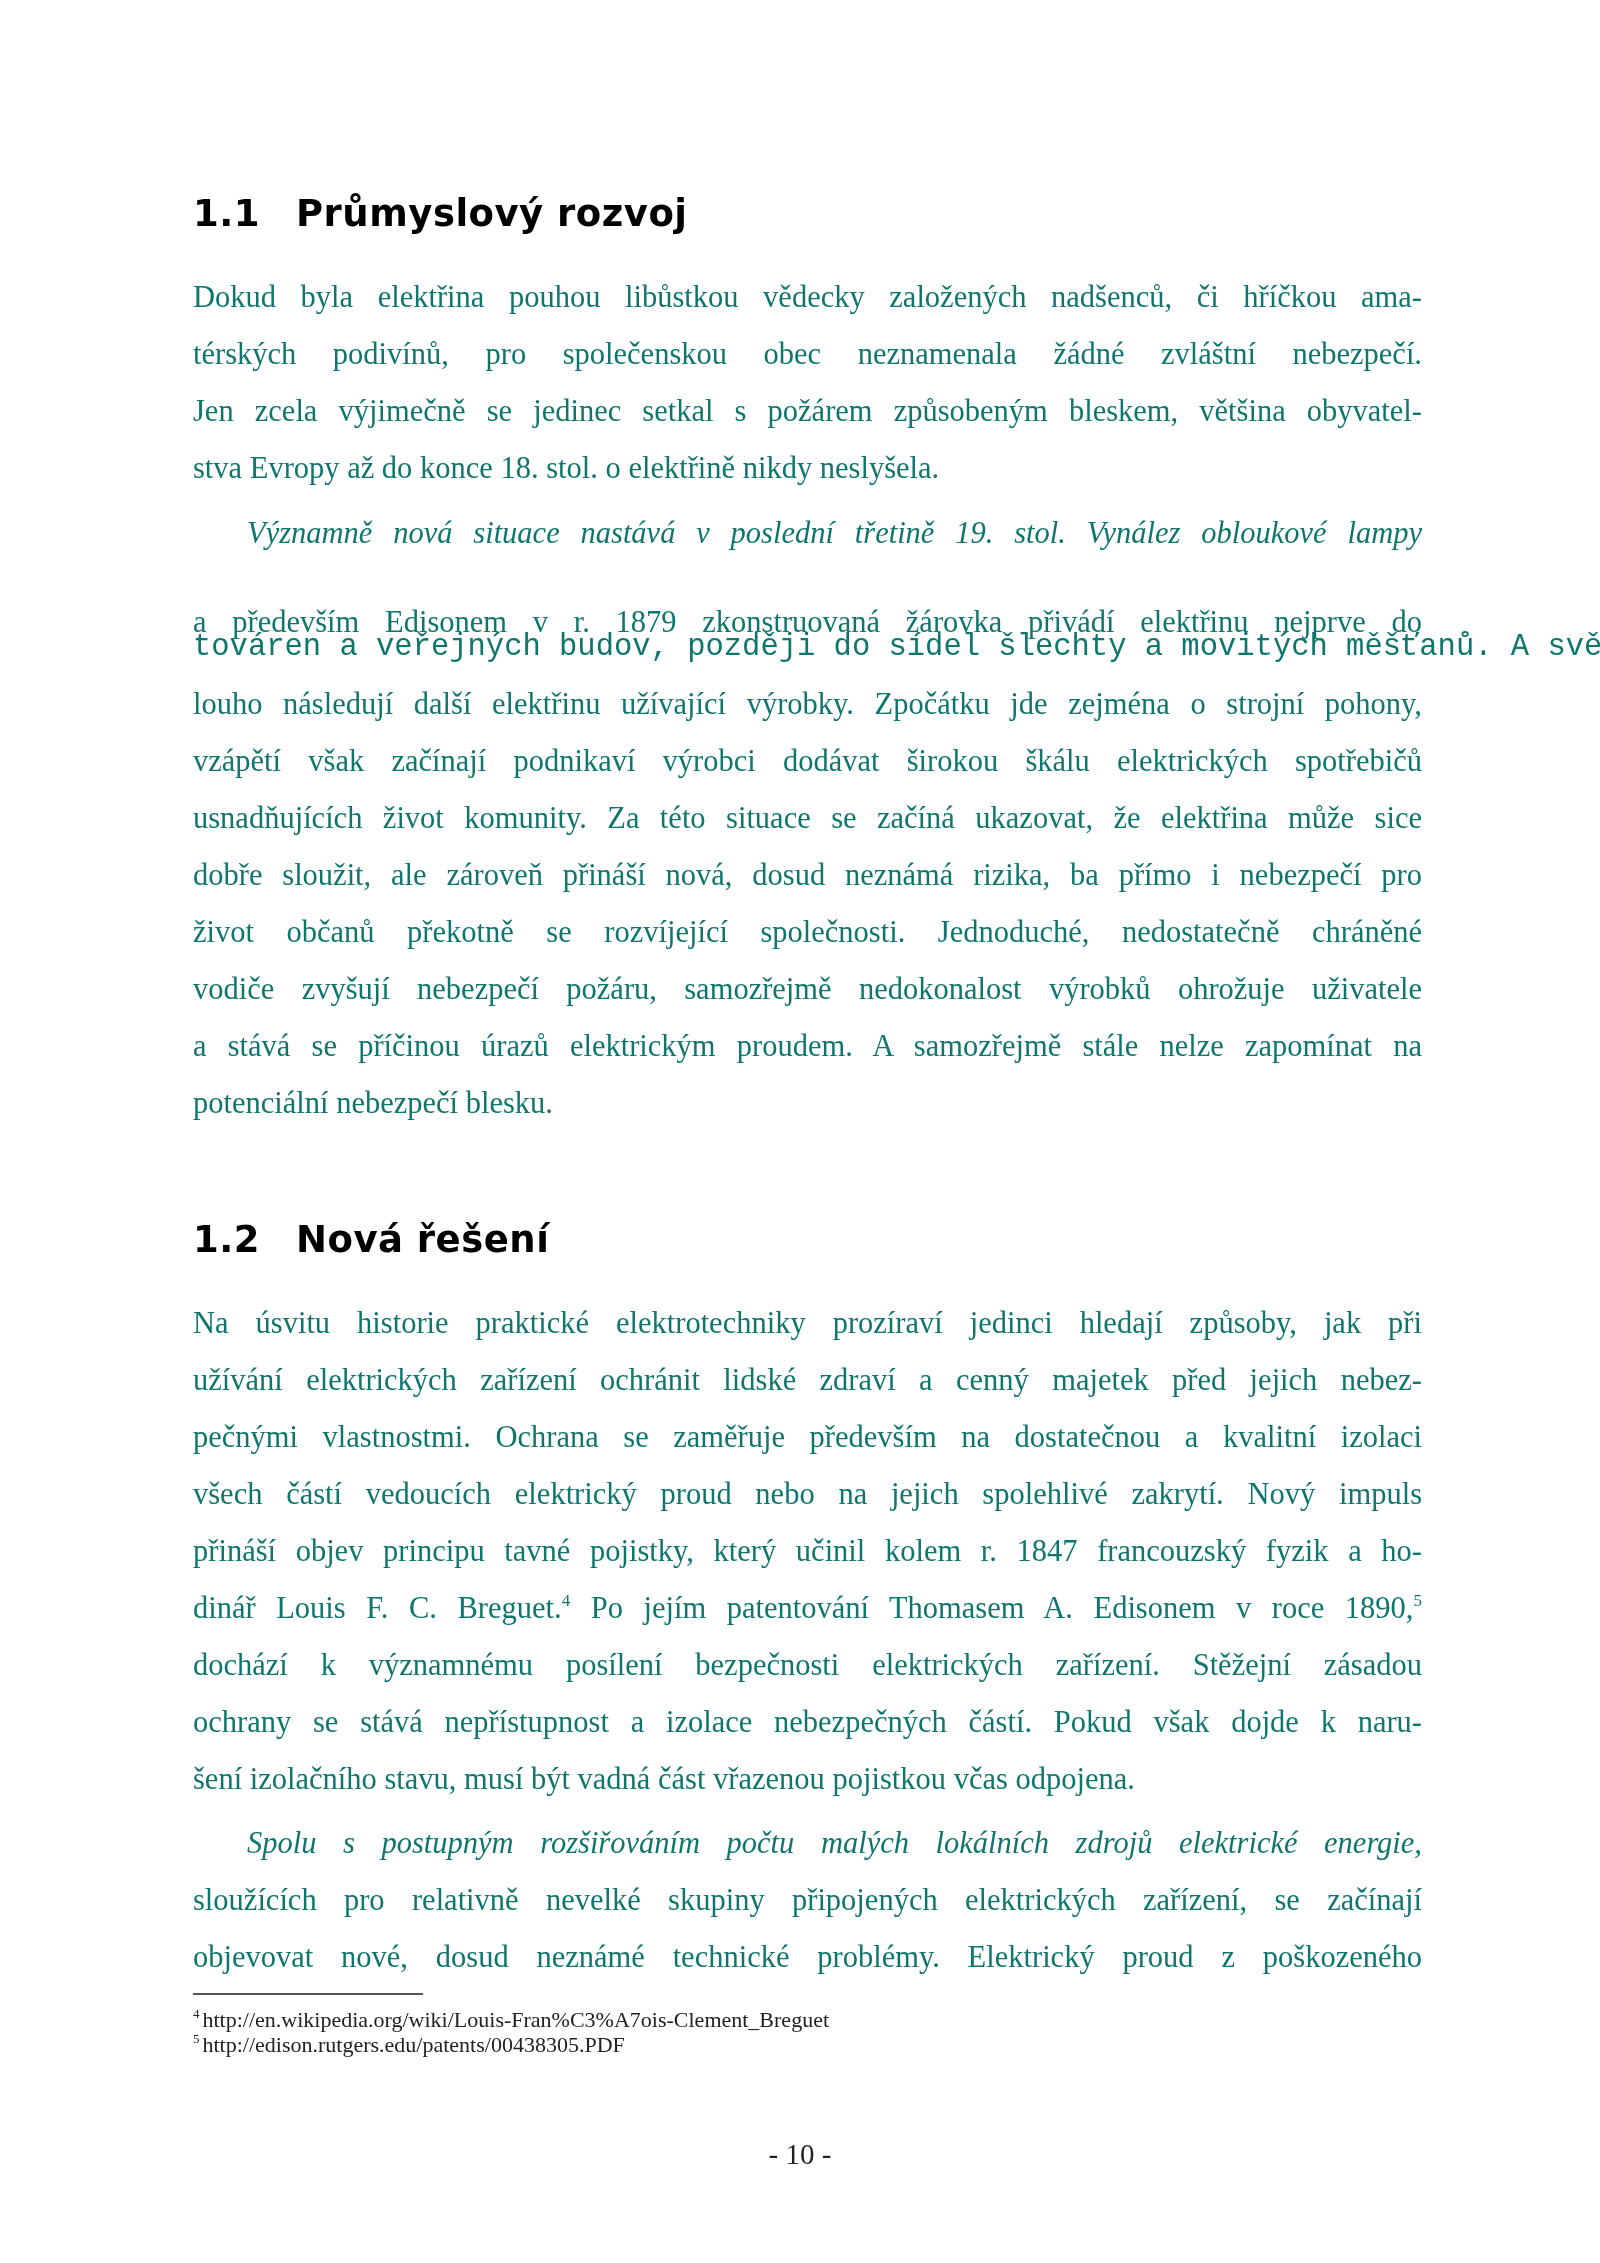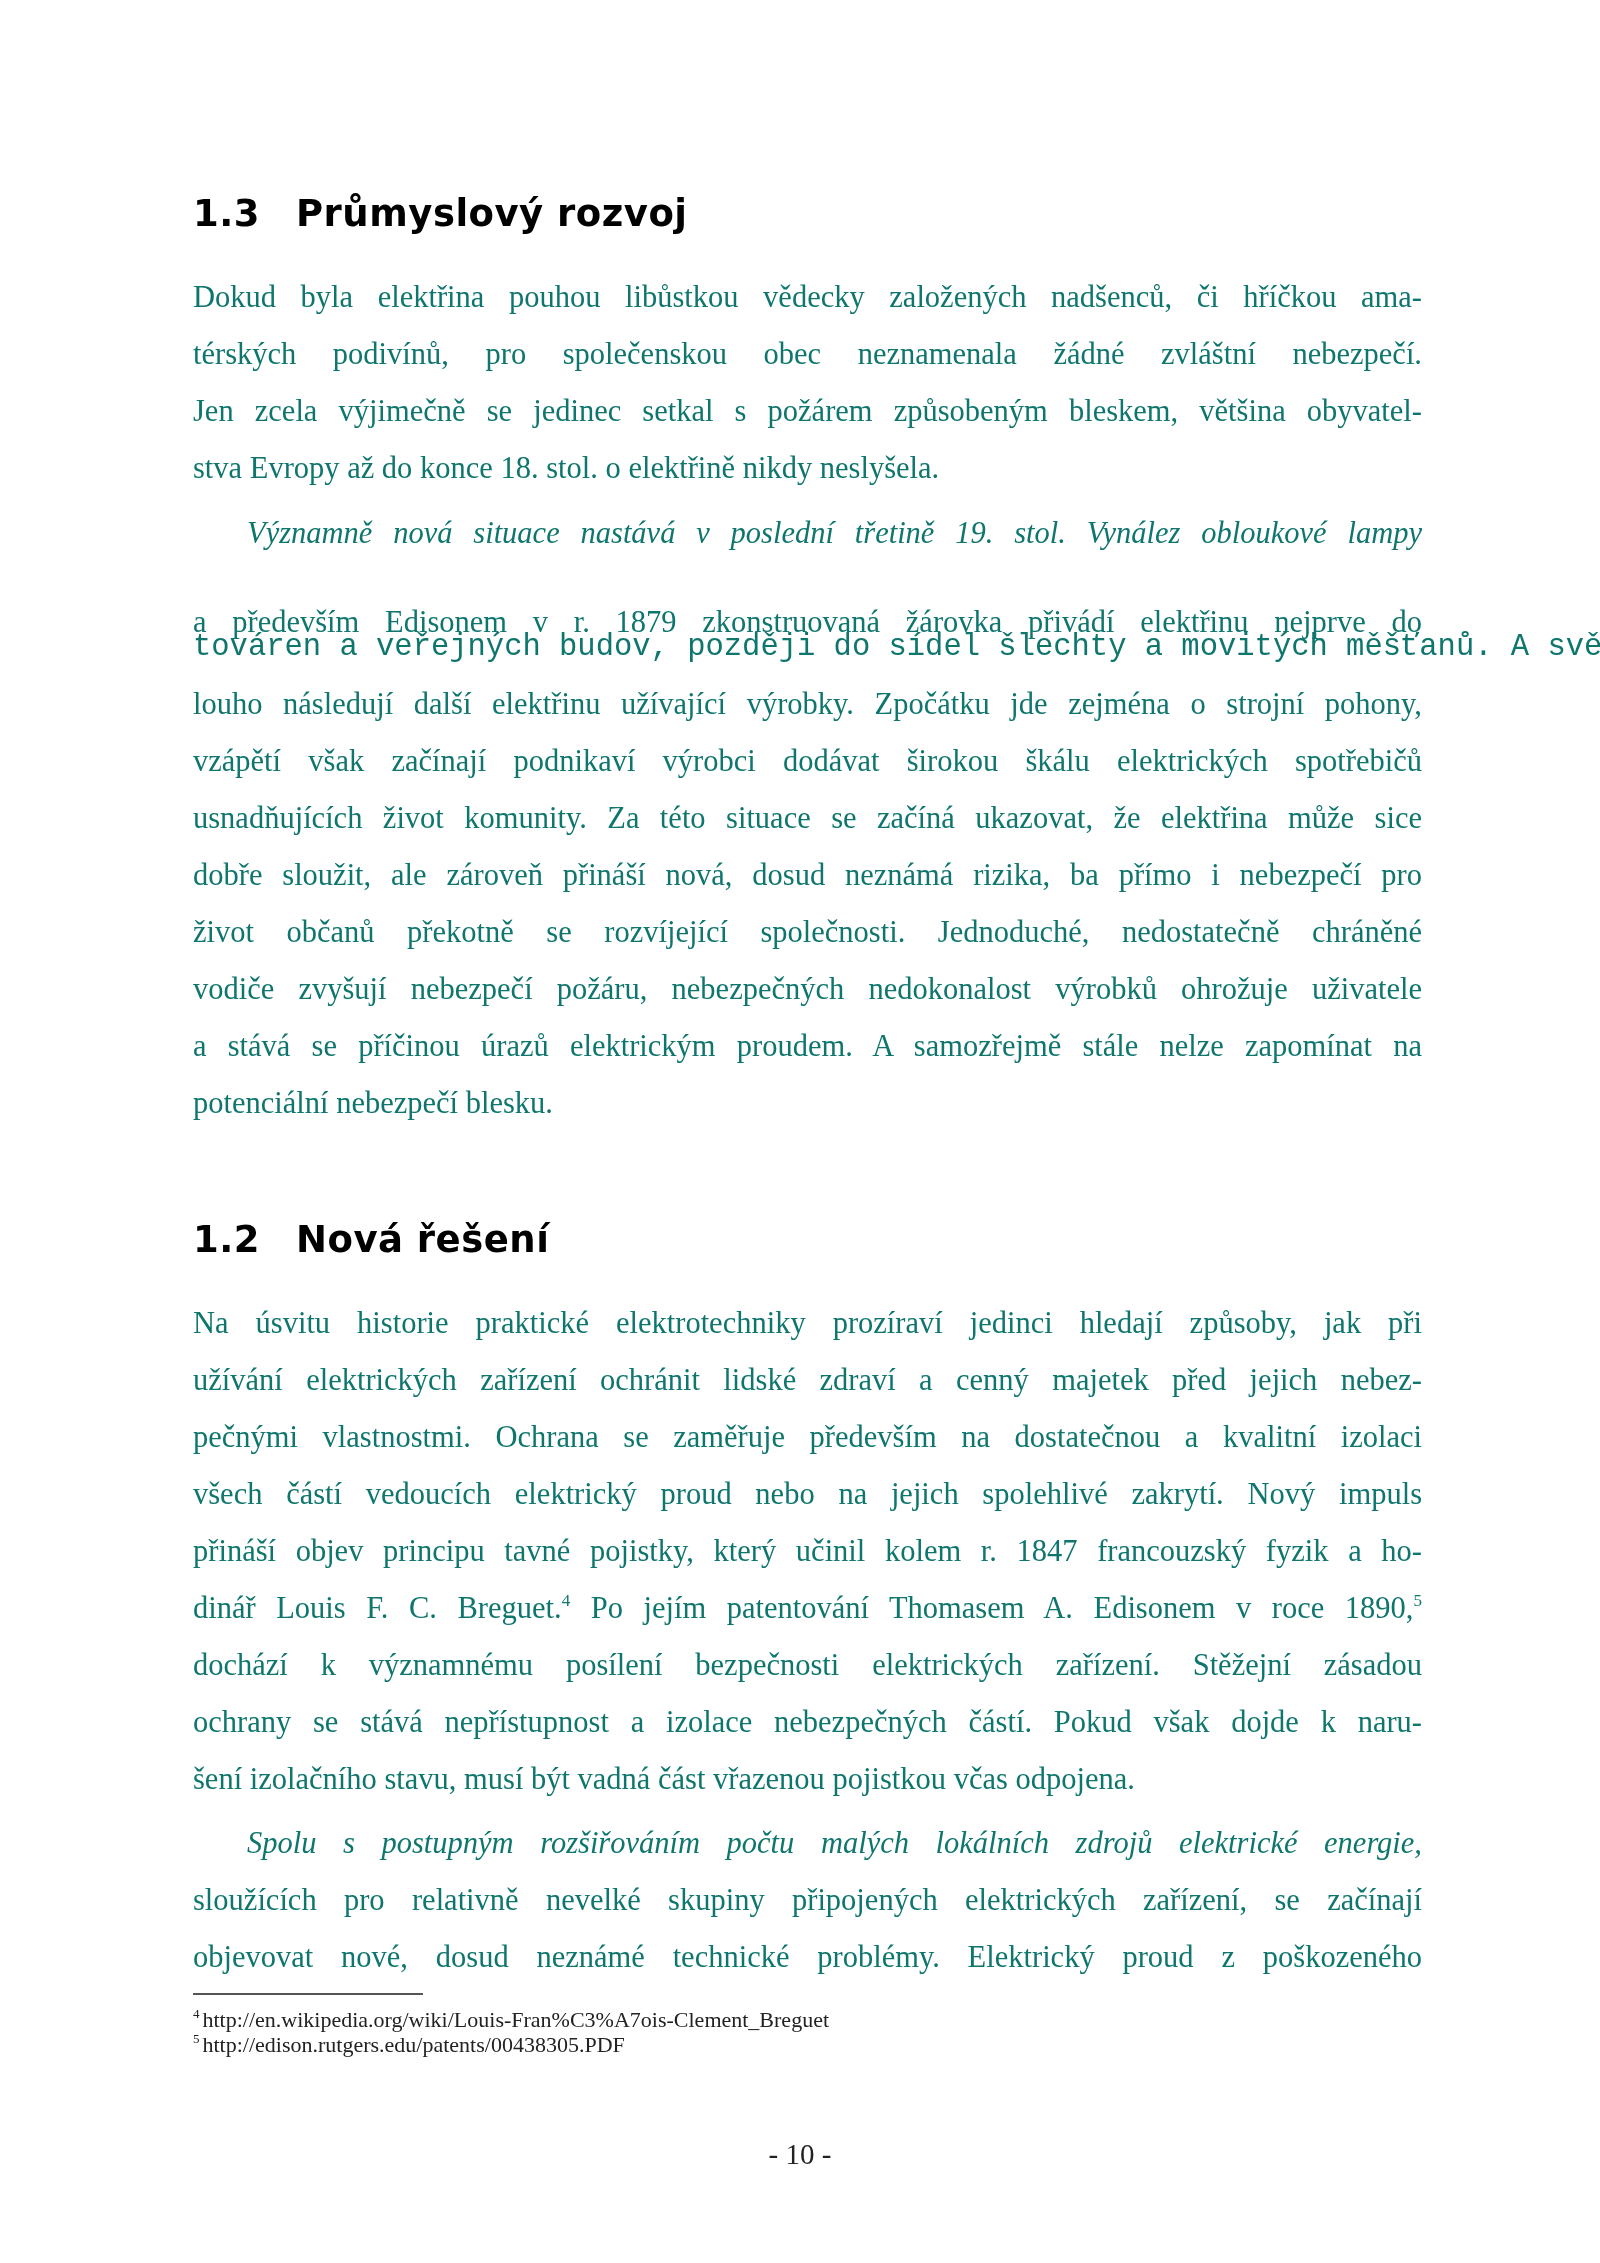--- a/index.html
+++ b/index.html
@@ -94,40 +94,40 @@
     font-size: 29px;
     color: #222;
   }
 </style>
 </head>
 <body>
 
 <div class="page">
 
   <h2 class="section-heading" style="top:192px;">
-    <span class="num">1.3</span><span>Průmyslový rozvoj</span>
+    <span class="num">1.1</span><span>Průmyslový rozvoj</span>
   </h2>
 
   <div>
     <div class="line" style="top:277px;">Dokud byla elektřina pouhou libůstkou vědecky založených nadšenců, či hříčkou ama-</div>
     <div class="line" style="top:334px;">térských podivínů, pro společenskou obec neznamenala žádné zvláštní nebezpečí.</div>
     <div class="line" style="top:391px;">Jen zcela výjimečně se jedinec setkal s požárem způsobeným bleskem, většina obyvatel-</div>
     <div class="line last" style="top:448px;">stva Evropy až do konce 18. stol. o elektřině nikdy neslyšela.</div>
   </div>
 
   <div>
     <div class="line indent" style="top:513px;">Významně nová situace nastává v poslední třetině 19. stol. Vynález obloukové lampy</div>
     <div class="line" style="top:602px;">a především Edisonem v r. 1879 zkonstruovaná žárovka přivádí elektřinu nejprve do</div>
     <div class="line" style="top:627px;font-family:Liberation Mono, monospace;">továren a veřejných budov, později do sídel šlechty a movitých měšťanů. A světlo zaned-</div>
     <div class="line" style="top:684px;">louho následují další elektřinu užívající výrobky. Zpočátku jde zejména o strojní pohony,</div>
     <div class="line" style="top:741px;">vzápětí však začínají podnikaví výrobci dodávat širokou škálu elektrických spotřebičů</div>
     <div class="line" style="top:798px;">usnadňujících život komunity. Za této situace se začíná ukazovat, že elektřina může sice</div>
     <div class="line" style="top:855px;">dobře sloužit, ale zároveň přináší nová, dosud neznámá rizika, ba přímo i nebezpečí pro</div>
     <div class="line" style="top:912px;">život občanů překotně se rozvíjející společnosti. Jednoduché, nedostatečně chráněné</div>
-    <div class="line" style="top:969px;">vodiče zvyšují nebezpečí požáru, nebezpečných nedokonalost výrobků ohrožuje uživatele</div>
+    <div class="line" style="top:969px;">vodiče zvyšují nebezpečí požáru, samozřejmě nedokonalost výrobků ohrožuje uživatele</div>
     <div class="line" style="top:1026px;">a stává se příčinou úrazů elektrickým proudem. A samozřejmě stále nelze zapomínat na</div>
     <div class="line last" style="top:1083px;">potenciální nebezpečí blesku.</div>
   </div>
 
   <h2 class="section-heading" style="top:1218px;">
     <span class="num">1.2</span><span>Nová řešení</span>
   </h2>
 
   <div>
     <div class="line" style="top:1303px;">Na úsvitu historie praktické elektrotechniky prozíraví jedinci hledají způsoby, jak při</div>

